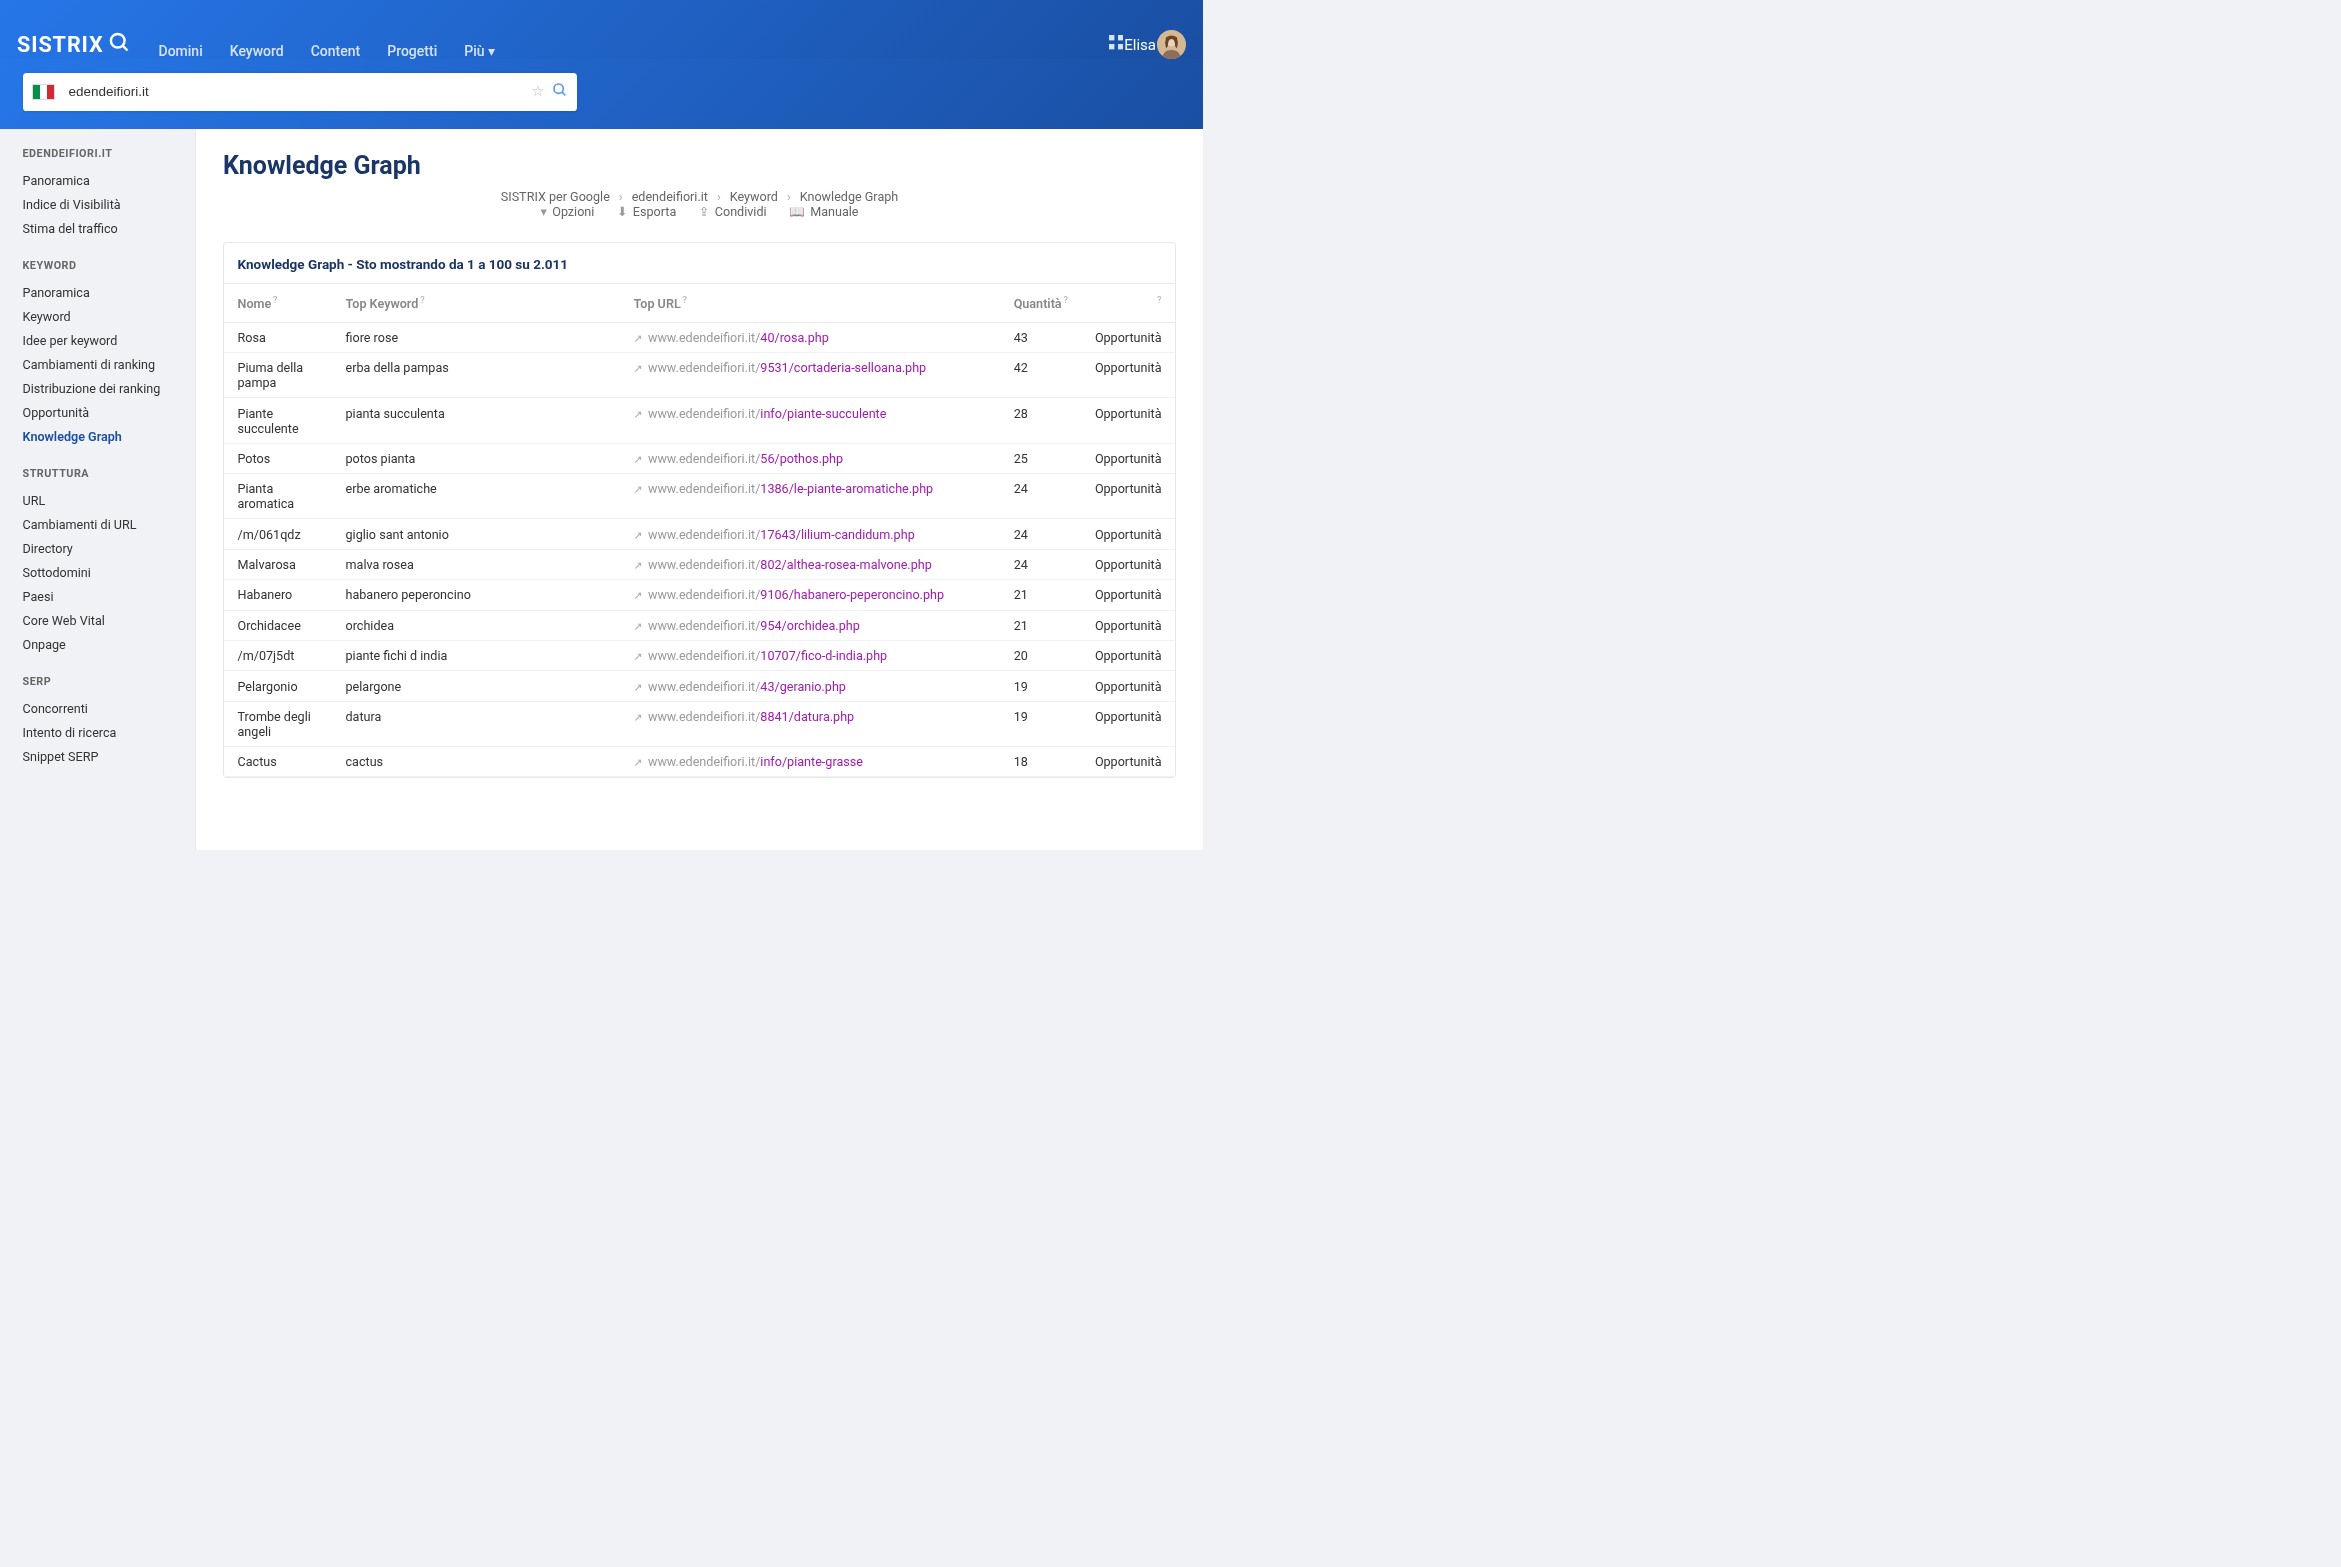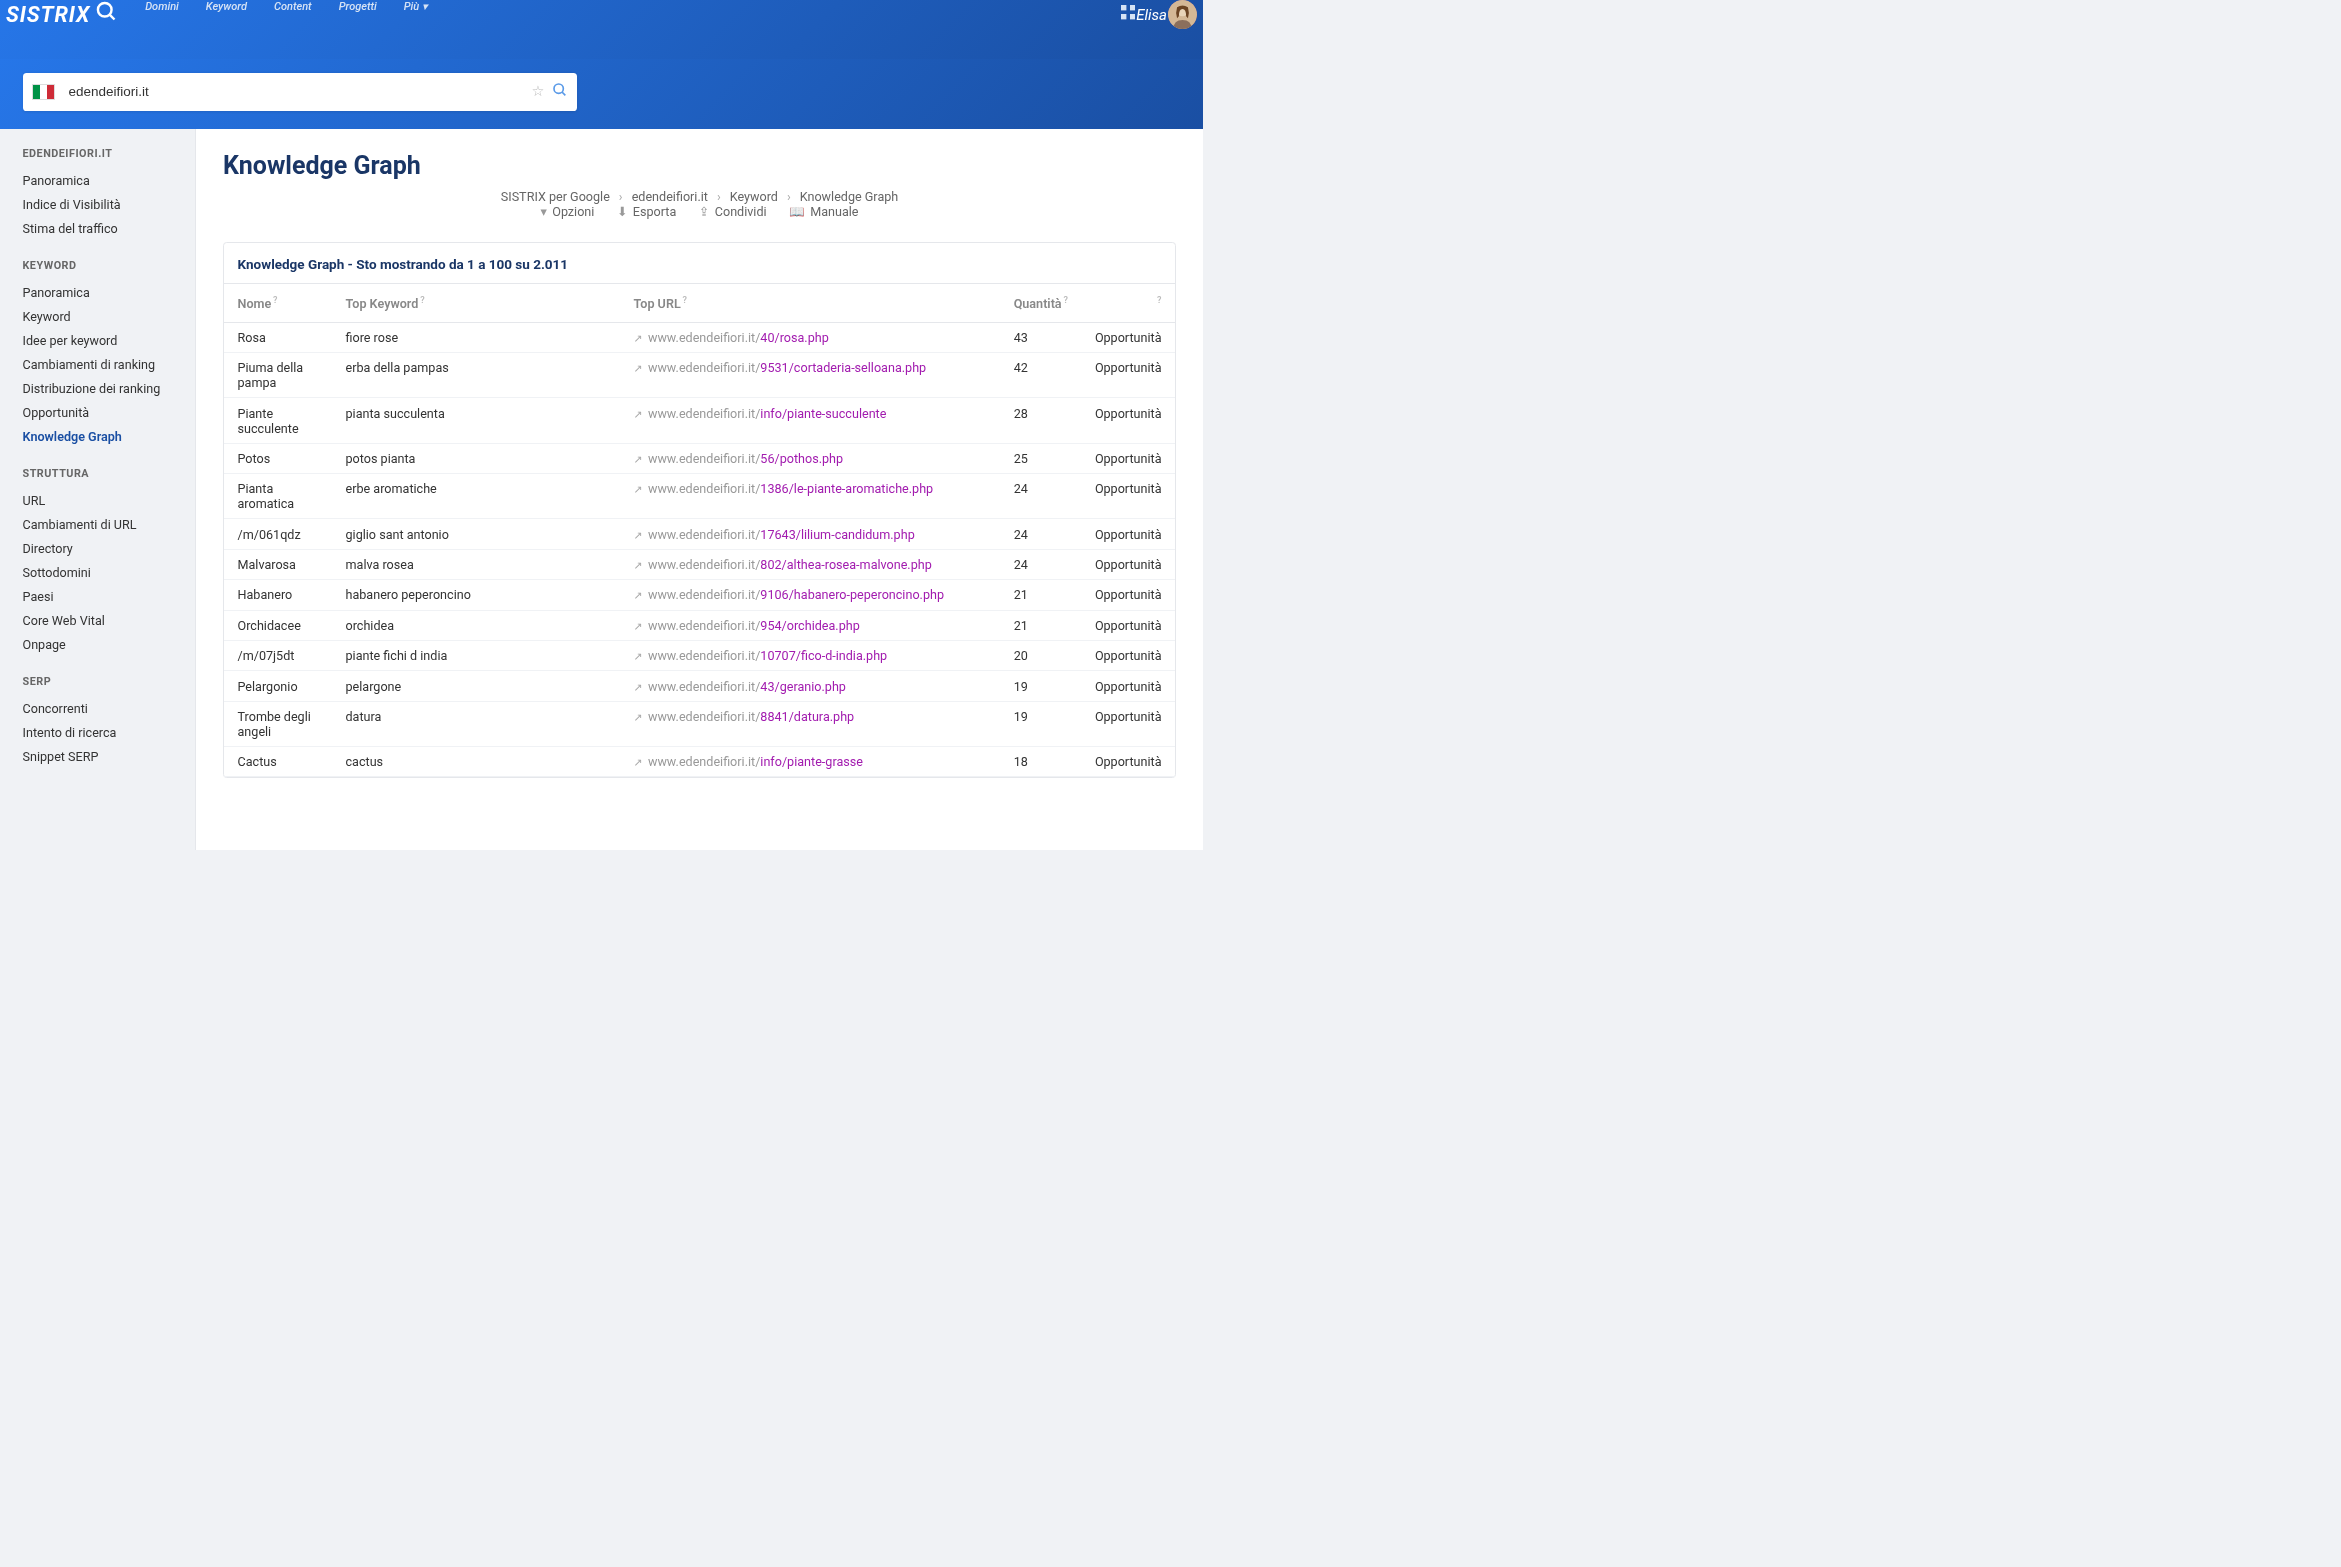--- a/index.html
+++ b/index.html
@@ -1,21 +1,21 @@
 <!DOCTYPE html>
 <html style="font-size:14.4px"><head>
 <meta charset="utf-8">
 <style>
 * { box-sizing: border-box; margin: 0; padding: 0; }
 body { font-family: -apple-system, BlinkMacSystemFont, "Segoe UI", Roboto, sans-serif; background: #f0f2f5; color: #333; width: 1203px; }
-.top-bar { background: linear-gradient(135deg, #2676e8 0%, #1a4fa3 100%); height: 59px; display: flex; align-items: flex-start; padding: 0 6px; font-style: italic; }
+.top-bar { background: linear-gradient(135deg, #2676e8 0%, #1a4fa3 100%); height: 59px; display: flex; align-items: flex-end; padding: 0 17px; }
 .logo { color: #fff; font-size: 21.6px; font-weight: 700; letter-spacing: 0.9px; display: flex; align-items: center; margin-right: 27px; }
 .logo-icon { margin-left: 4.5px; }
 .nav-main { display: flex; gap: 27px; flex: 1; }
-.nav-main a { color: #d6e3f5; font-size: 11px; font-weight: 500; text-decoration: none; cursor: pointer; }
+.nav-main a { color: #d6e3f5; font-size: 14px; font-weight: 500; text-decoration: none; cursor: pointer; }
 .nav-right { display: flex; align-items: center; gap: 1px; color: #fff; font-size: 15px; }
 .nav-right .grid-icon { font-size: 14.4px; color: #d6e3f5; cursor: pointer; }
 .avatar { width: 29px; height: 29px; border-radius: 50%; background: linear-gradient(135deg, #c99 0%, #a77 100%); display:flex; align-items:center; justify-content:center; overflow:hidden;}
 .search-bar-wrap { background: linear-gradient(135deg, #2676e8 0%, #1a4fa3 100%); padding: 13.5px 22.5px 18px; }
 .search-bar { background: #fff; border-radius: 3.6px; height: 38px; display: flex; align-items: center; padding: 0 9px; width: 554px; box-shadow: 0 0.9px 2.7px rgba(0,0,0,0.1); }
 .flag { width: 23.4px; height: 16px; display: inline-block; background: linear-gradient(to right, #009246 33%, #fff 33% 66%, #ce2b37 66%); border: 0.9px solid #ddd; margin-right: 13.5px; }
 .search-bar input { border: none; flex: 1; font-size: 13.5px; outline: none; color: #333; }
 .search-bar .star-icon, .search-bar .search-icon { color: #bbb; font-size: 14.4px; cursor: pointer; margin-left: 7.2px; }
 .search-bar .search-icon { color: #2676e8; }
 .layout { display: flex; }

